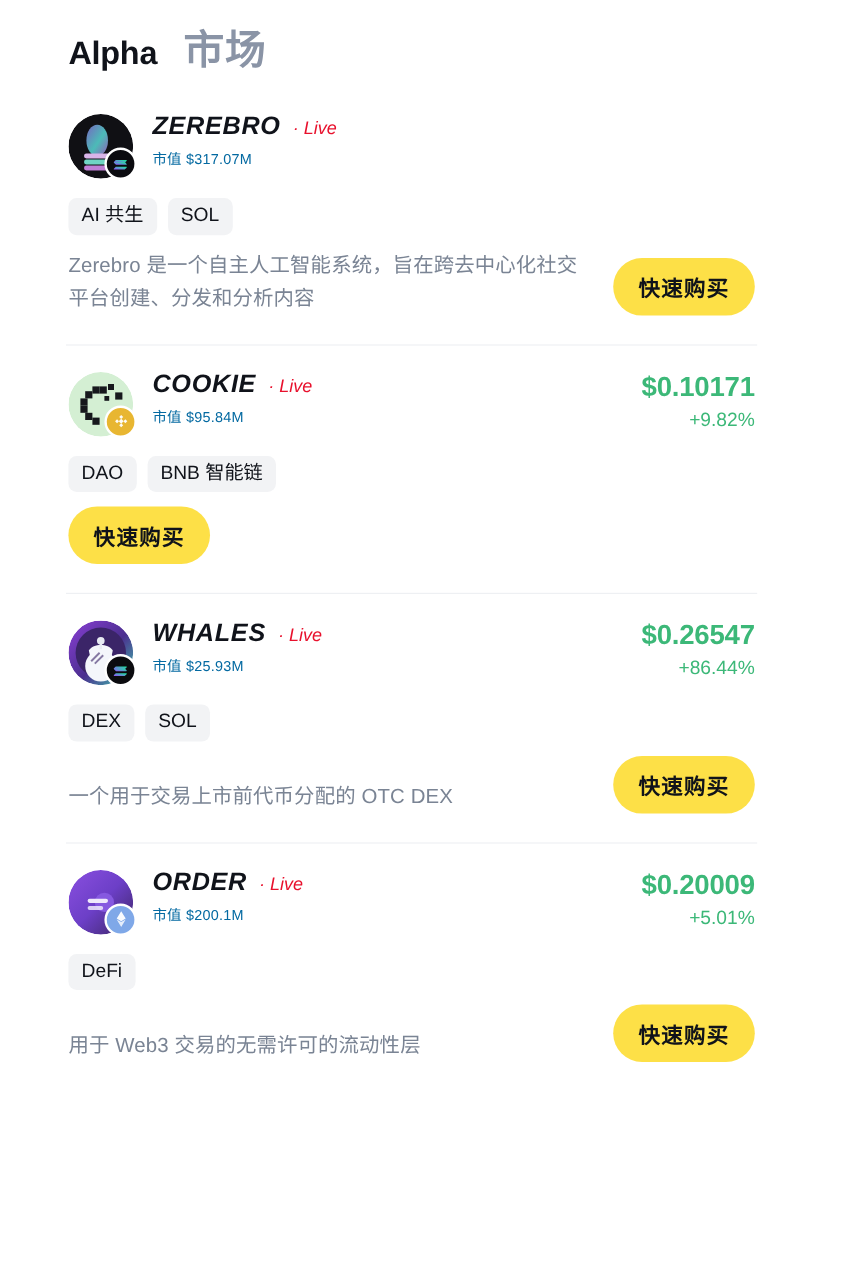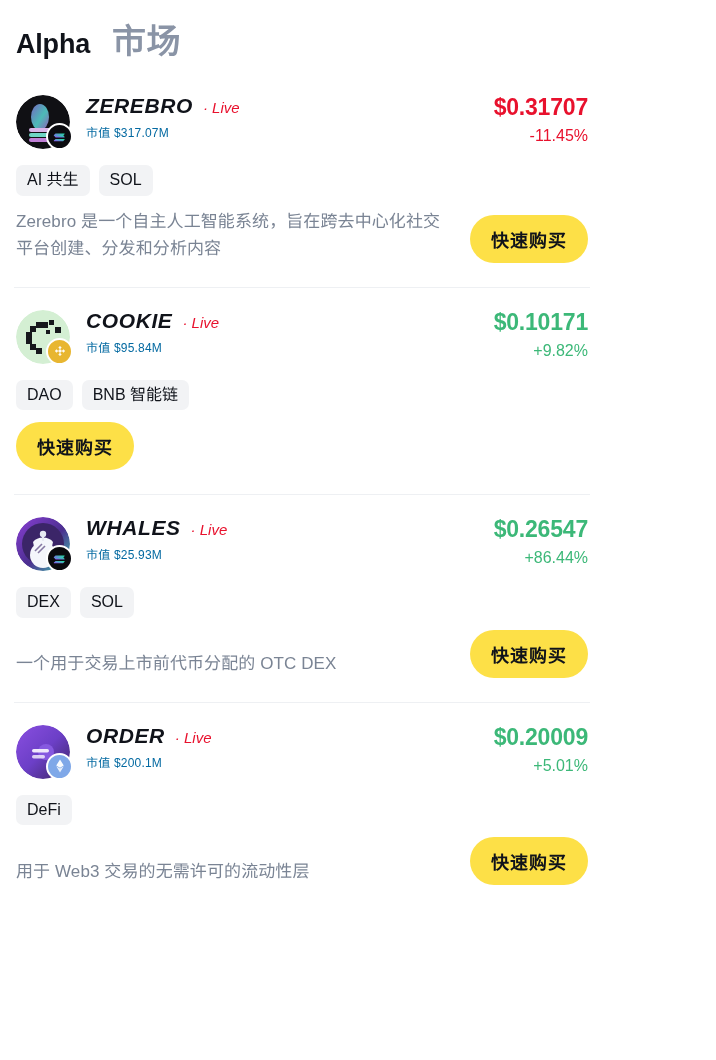--- a/index.html
+++ b/index.html
@@ -16,20 +16,21 @@
     color: #0f1115;
     -webkit-font-smoothing: antialiased;
     overflow: hidden;
   }
 
   .app {
     width: 604px;
     height: 1060px;
     position: relative;
     background: #ffffff;
+    margin-left: 41px;
   }
 
   
   .header {
     display: flex;
     align-items: baseline;
     gap: 22px;
     padding: 14px 0 0 16px;
     height: 72px;
   }
@@ -226,24 +227,20 @@
                 </g>
               </svg>
             </div>
           </div>
           <div class="name-block">
             <div class="name-row">
               <span class="token-name">ZEREBRO</span>
               <span class="live">· Live</span>
             </div>
             <div class="mcap">市值 $317.07M</div>
-          </div>
-          <div class="price-block">
-            <div class="price down">$0.31707</div>
-            <div class="change down">-11.45%</div>
           </div>
         </div>
         <div class="tags">
           <span class="tag">AI 共生</span>
           <span class="tag">SOL</span>
         </div>
         <div class="card-bottom">
           <div class="desc">Zerebro 是一个自主人工智能系统，旨在跨去中心化社交平台创建、分发和分析内容</div>
           <button class="buy-btn">快速购买</button>
         </div>

